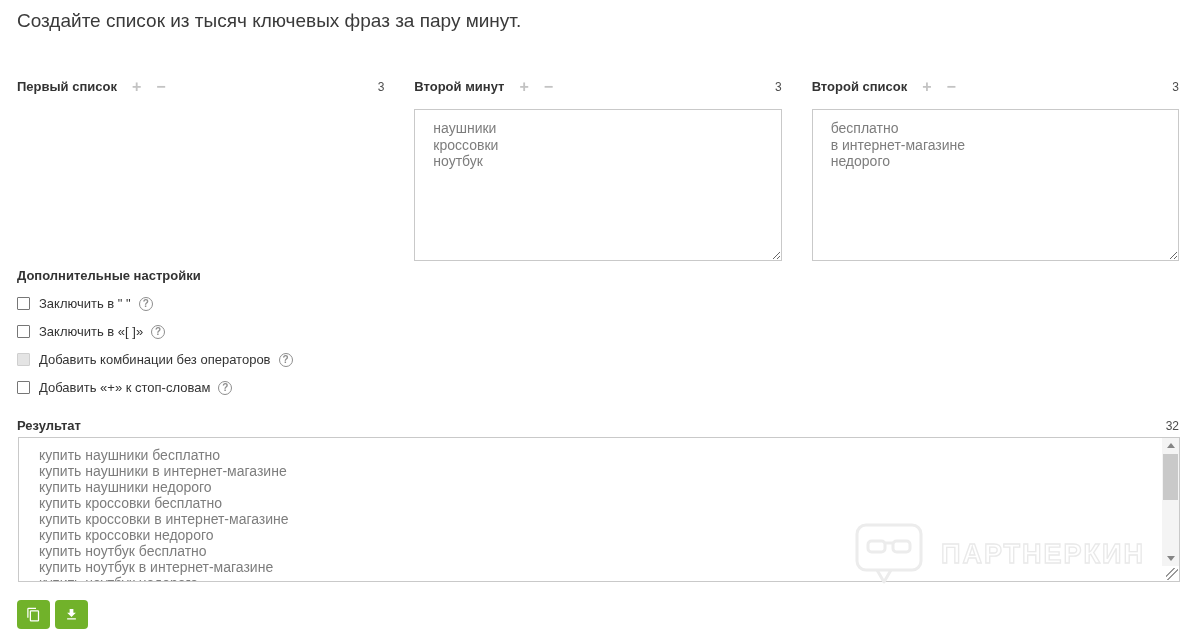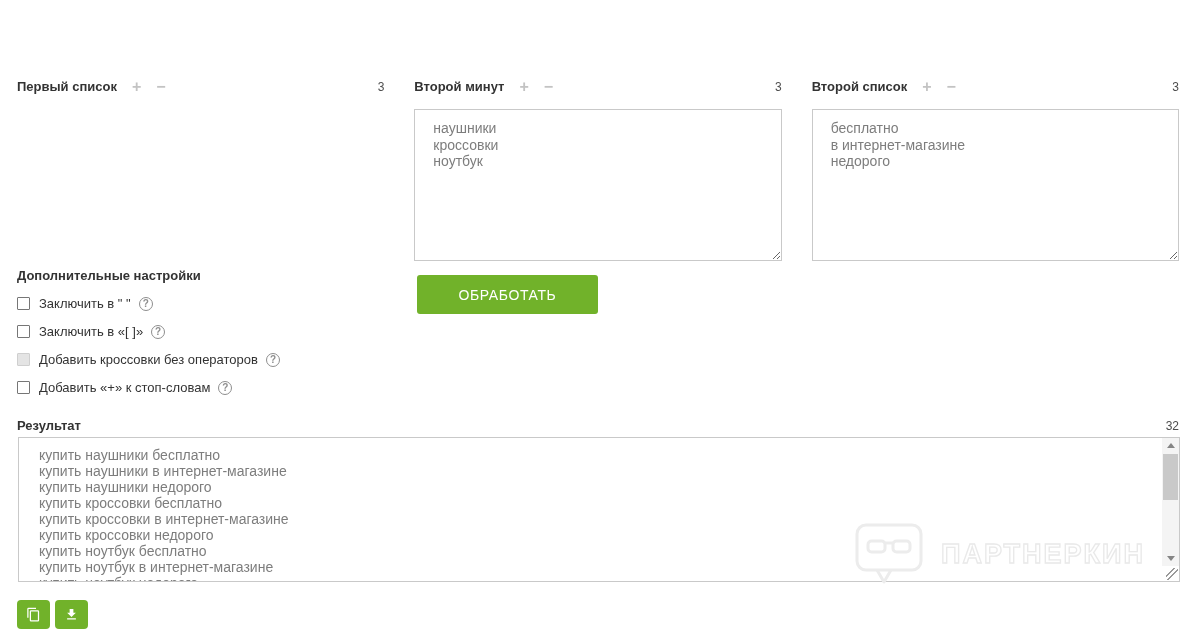--- a/index.html
+++ b/index.html
@@ -64,20 +64,21 @@
   
   .actions{position:absolute;left:17px;top:600px;display:flex;gap:5px;}
   .icon-btn{width:33px;height:29px;background:#71b22a;border:none;border-radius:4px;display:flex;
             align-items:center;justify-content:center;cursor:pointer;padding:0;}
 </style>
 </head>
 <body>
 
 <div class="page">
 
+  <h1 class="title">Создайте список из тысяч ключевых фраз за пару минут.</h1>
 
   <div class="lists-row">
 
     <div class="list-col">
       <div class="list-head">
         <span class="list-label">Первый список</span>
         <span class="head-icon plus">+</span>
         <span class="head-icon minus">−</span>
         <span class="list-count">3</span>
       </div>
@@ -119,32 +120,31 @@
     </div>
 
     <div class="opt-row">
       <span class="checkbox"></span>
       <span class="opt-label">Заключить в «[ ]»</span>
       <span class="help">?</span>
     </div>
 
     <div class="opt-row">
       <span class="checkbox disabled"></span>
-      <span class="opt-label">Добавить кроссовки без операторов</span>
+      <span class="opt-label">Добавить комбинации без операторов</span>
       <span class="help">?</span>
     </div>
 
     <div class="opt-row">
       <span class="checkbox"></span>
       <span class="opt-label">Добавить «+» к стоп-словам</span>
       <span class="help">?</span>
     </div>
   </div>
 
-  <button class="process-btn">ОБРАБОТАТЬ</button>
 
   <div class="result-head">
     <span class="result-label">Результат</span>
     <span class="result-count">32</span>
   </div>
 
   <div class="result-box">
     <div class="result-text">купить наушники бесплатно
 купить наушники в интернет-магазине
 купить наушники недорого

